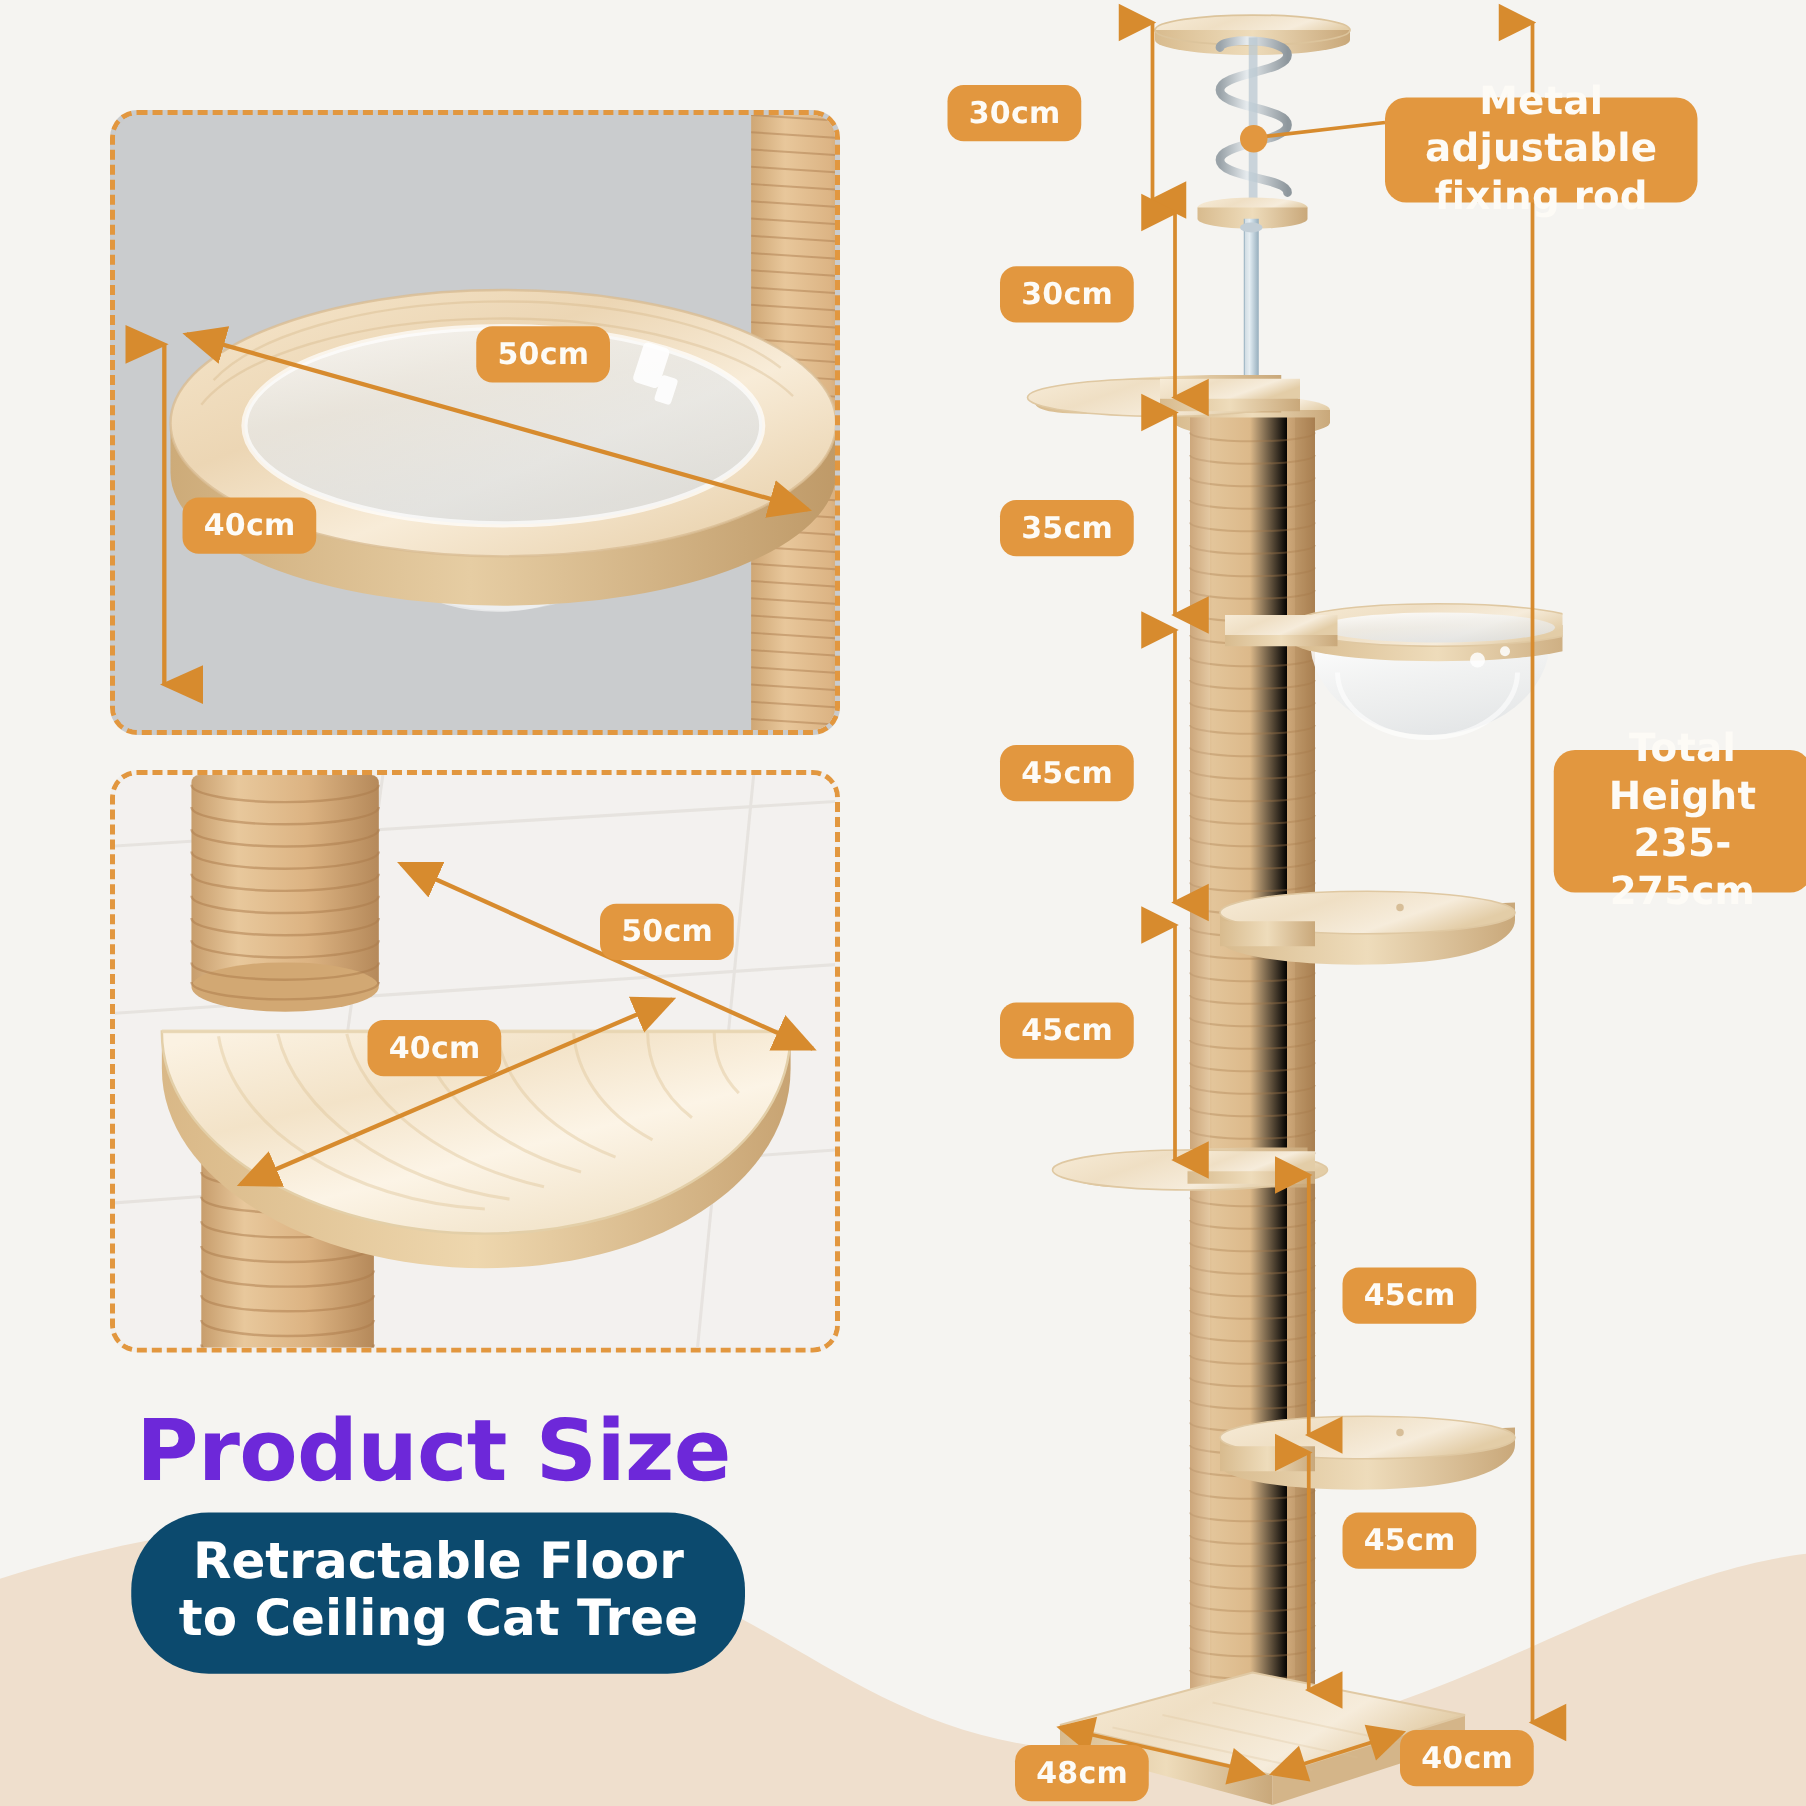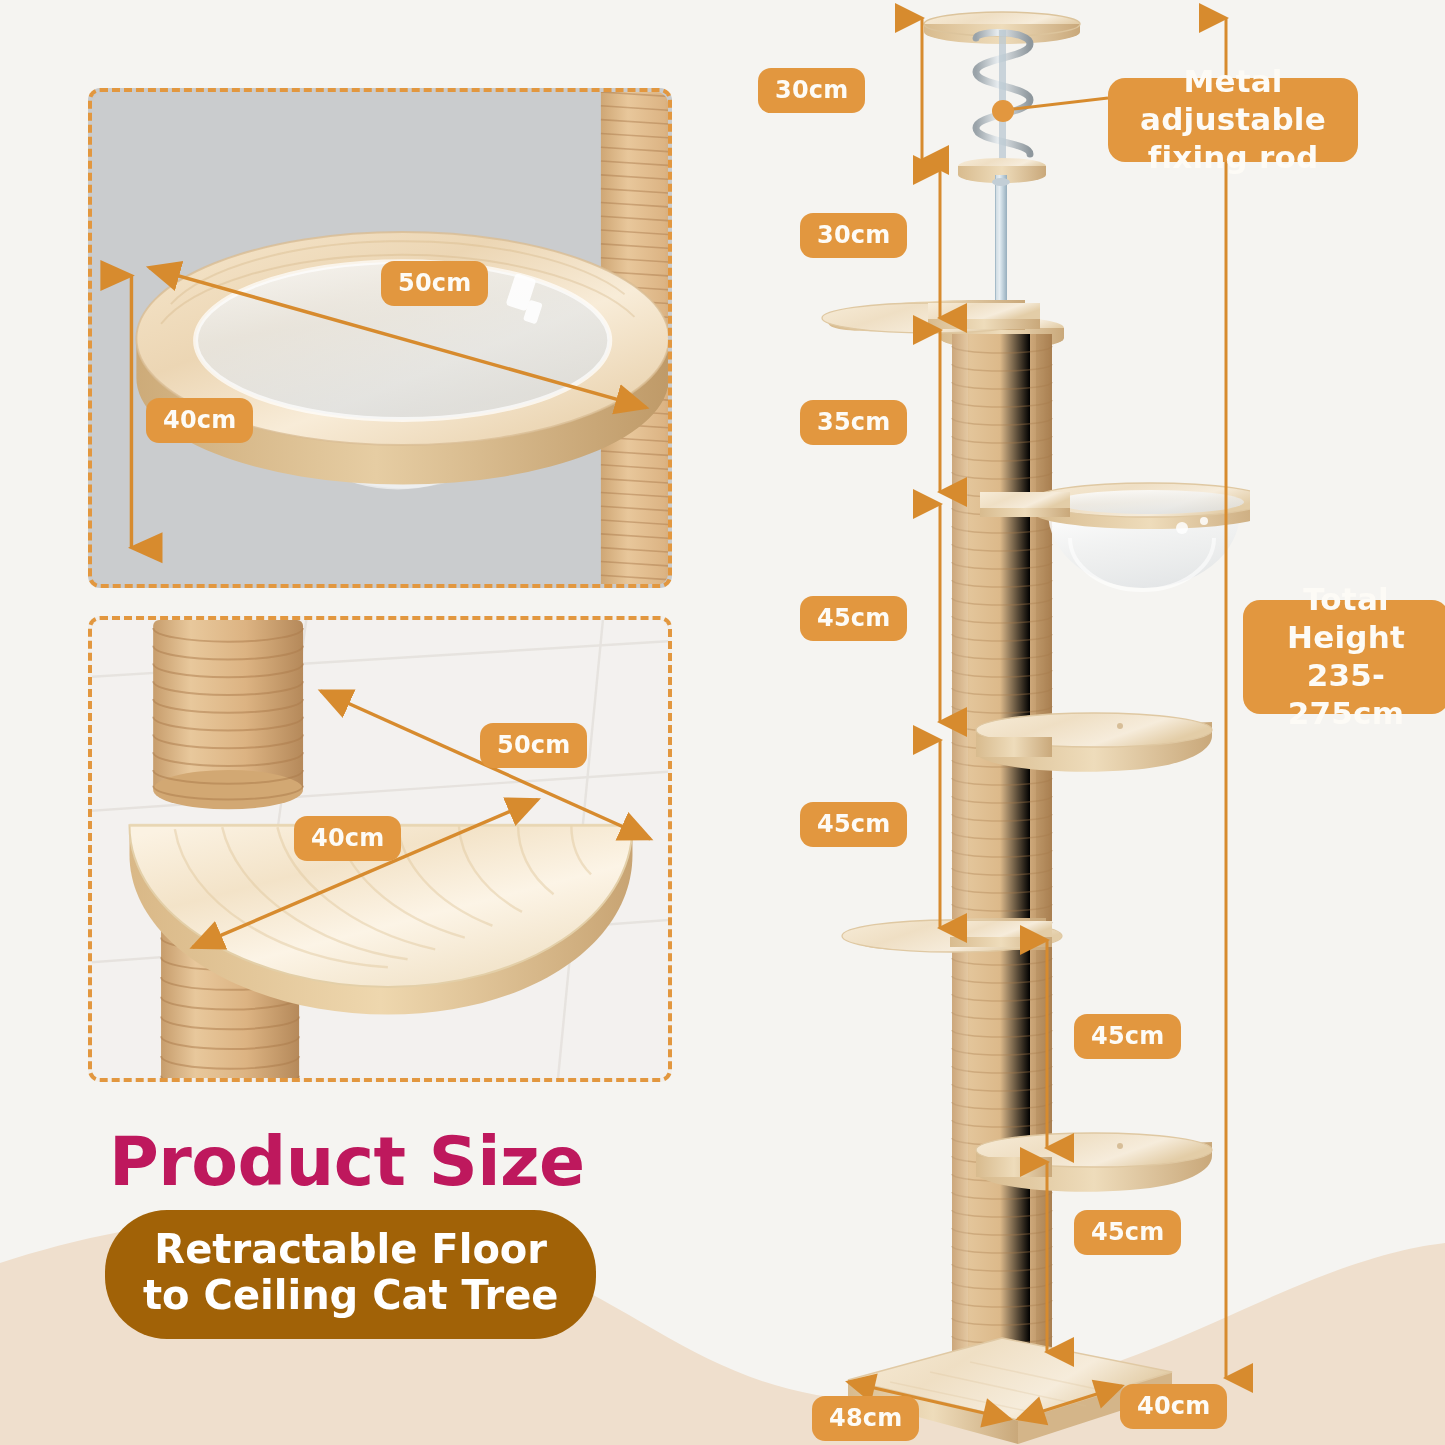--- a/index.html
+++ b/index.html
@@ -29,21 +29,21 @@
     left: 0; bottom: 0;
     width: 1445px;
     height: 260px;
     pointer-events: none;
   }
 
   
   .photo-panel {
     position: absolute;
     border: 4px dashed #e2973f;
-    border-radius: 12px;
+    border-radius: 22px;
     box-sizing: border-box;
     overflow: hidden;
   }
   #panel-bowl {
     left: 88px; top: 88px;
     width: 584px; height: 500px;
     background: #c9cbcd;
   }
   #panel-shelf {
     left: 88px; top: 616px;
@@ -84,28 +84,28 @@
   
   #title-block {
     position: absolute;
     left: 105px;
     top: 1128px;
     width: 600px;
   }
   #product-size-title {
     font-size: 68px;
     font-weight: 700;
-    color: #be185d;
+    color: #6d28d9;
     letter-spacing: -0.5px;
     line-height: 1;
     margin: 0 0 14px 4px;
   }
   #subtitle-pill {
     display: inline-block;
-    background: #a16207;
+    background: #0c4a6e;
     color: #ffffff;
     border-radius: 62px;
     padding: 16px 38px 20px 38px;
     font-size: 40px;
     font-weight: 700;
     line-height: 1.16;
     text-align: center;
     white-space: pre-line;
   }
 

